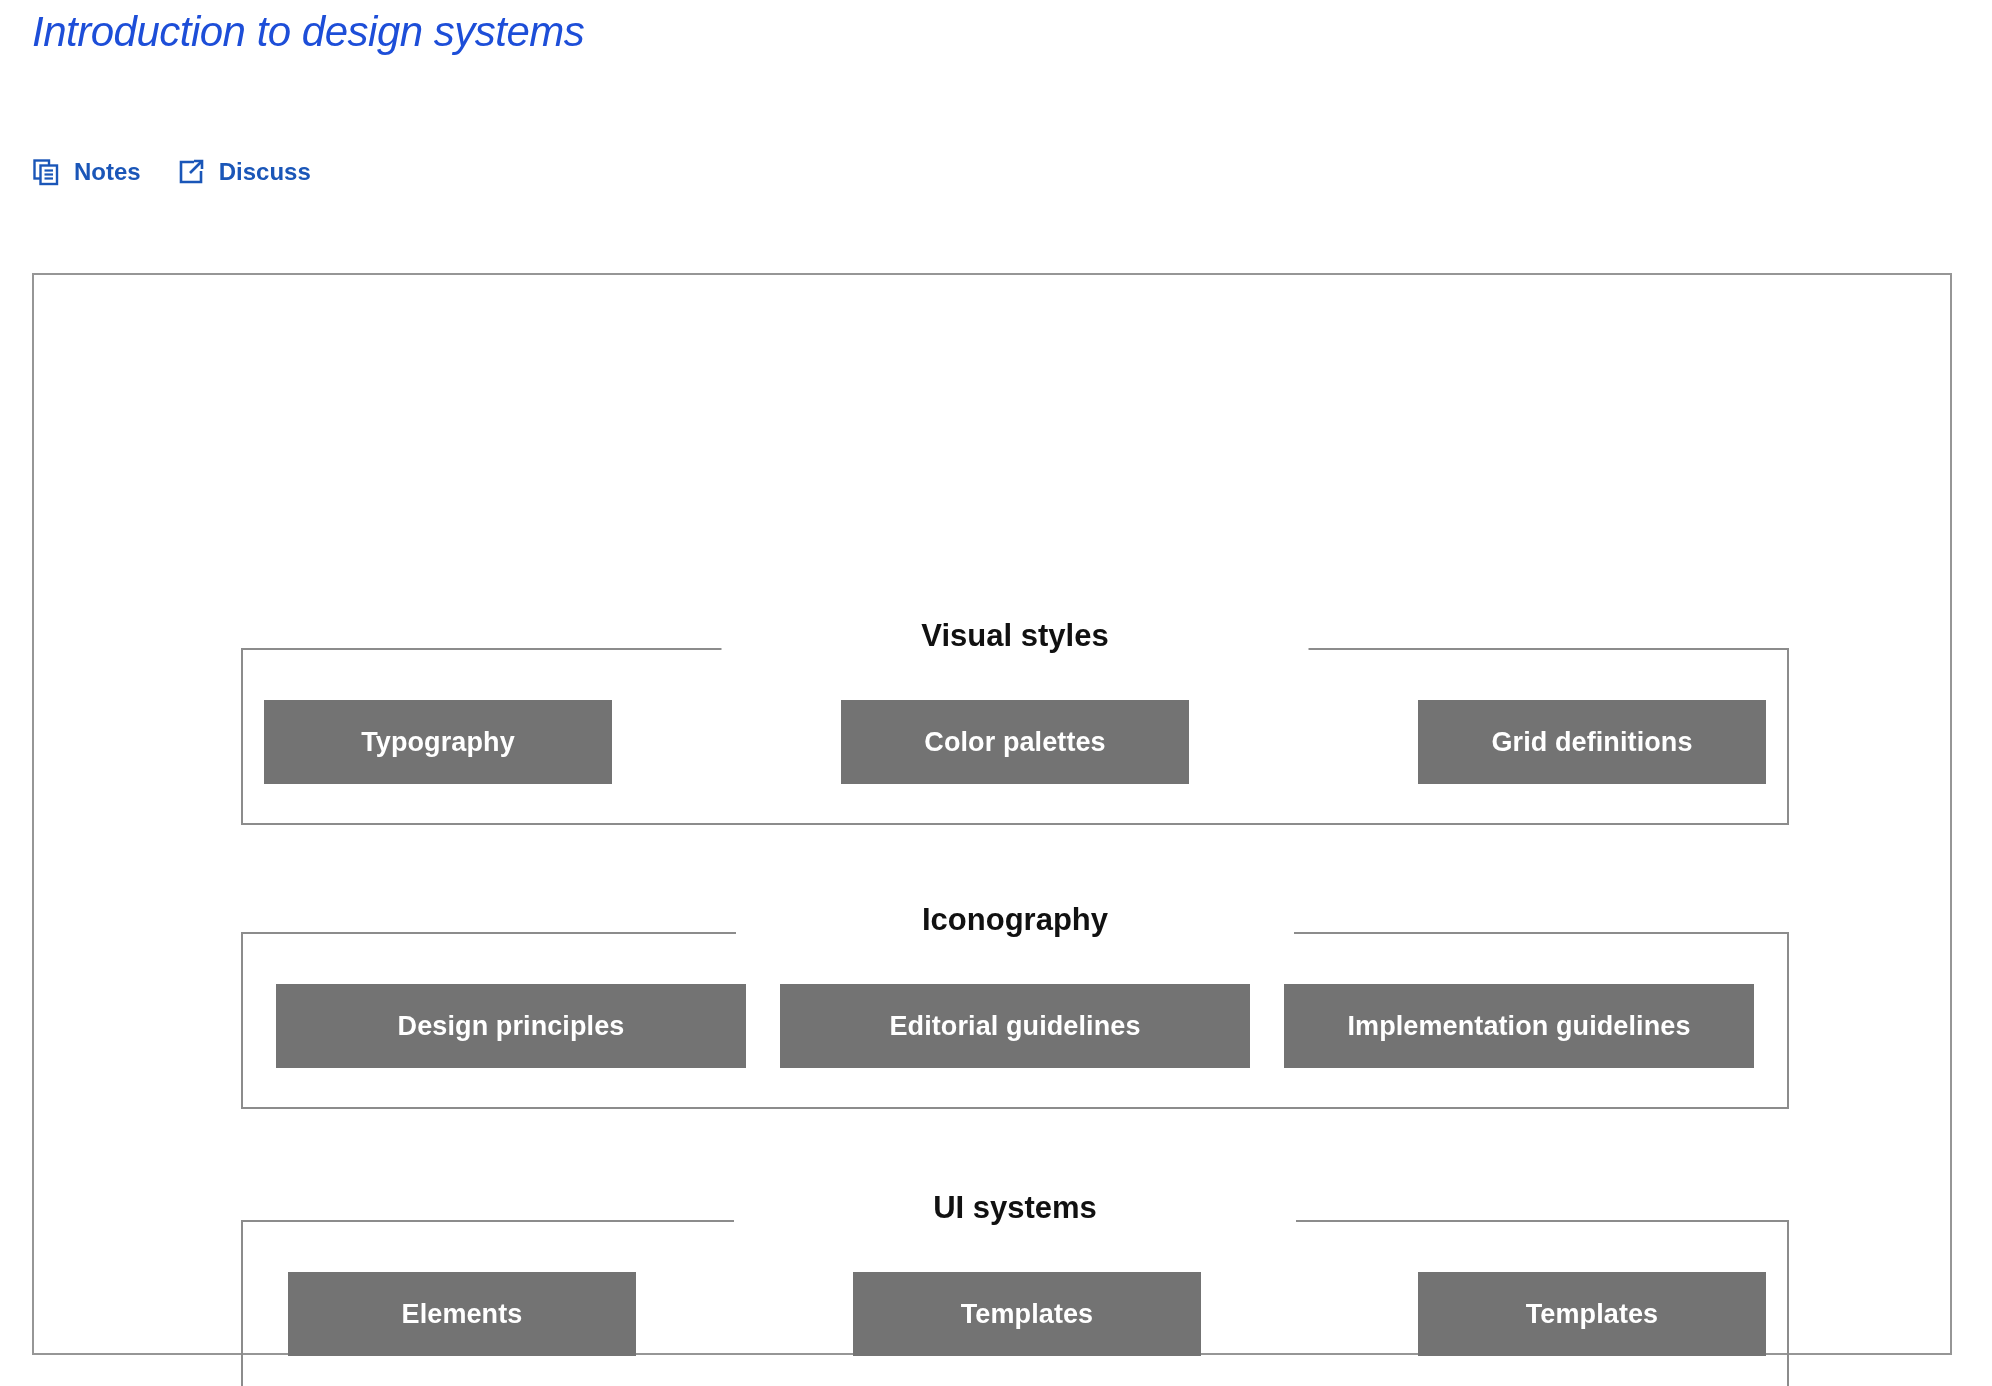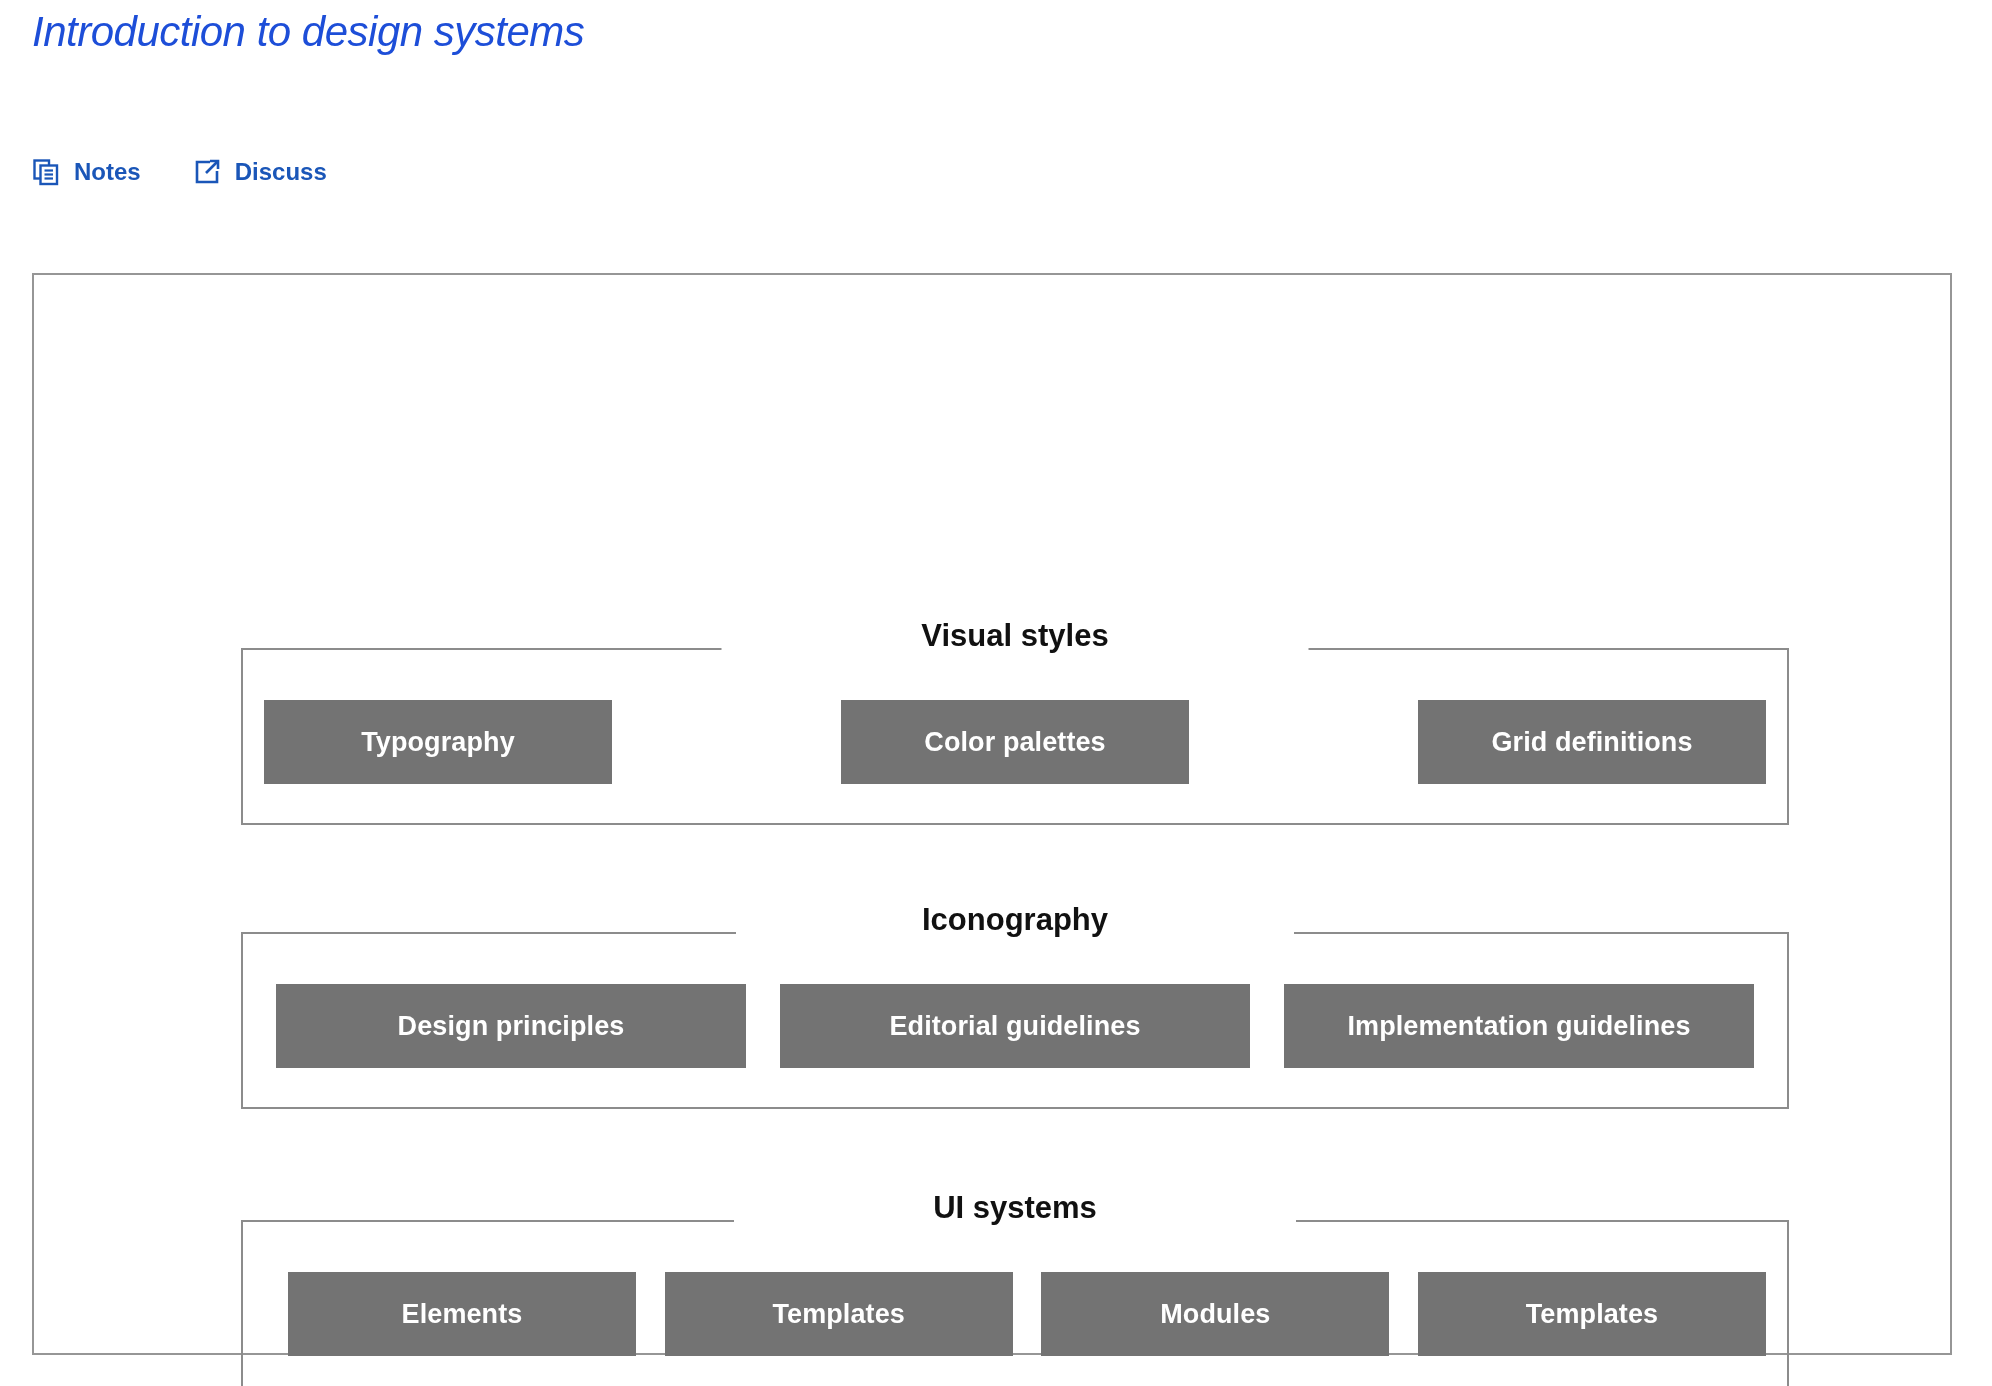--- a/index.html
+++ b/index.html
@@ -29,21 +29,21 @@
     white-space: nowrap;
     font-style: italic;
   }
 
   .action-bar {
     position: absolute;
     left: 32px;
     top: 158px;
     display: flex;
     align-items: center;
-    gap: 52px;
+    gap: 36px;
   }
   .action-link {
     display: flex;
     align-items: center;
     gap: 14px;
     text-decoration: none;
     cursor: pointer;
   }
   .action-label {
     font-size: 24px;
@@ -204,18 +204,17 @@
     </div>
   </fieldset>
 
   <fieldset class="group" id="group-ui-patterns">
     <div class="group-cap-mask" style="width: 562px;"></div>
 
     <div class="group-caption">UI systems</div>
     <div class="row" id="row-ui-patterns">
       <button class="chip">Elements</button>
       <button class="chip">Templates</button>
-      <button class="chip">Modules</button>
       <button class="chip">Templates</button>
     </div>
   </fieldset>
 
 </div>
 
 </body></html>

